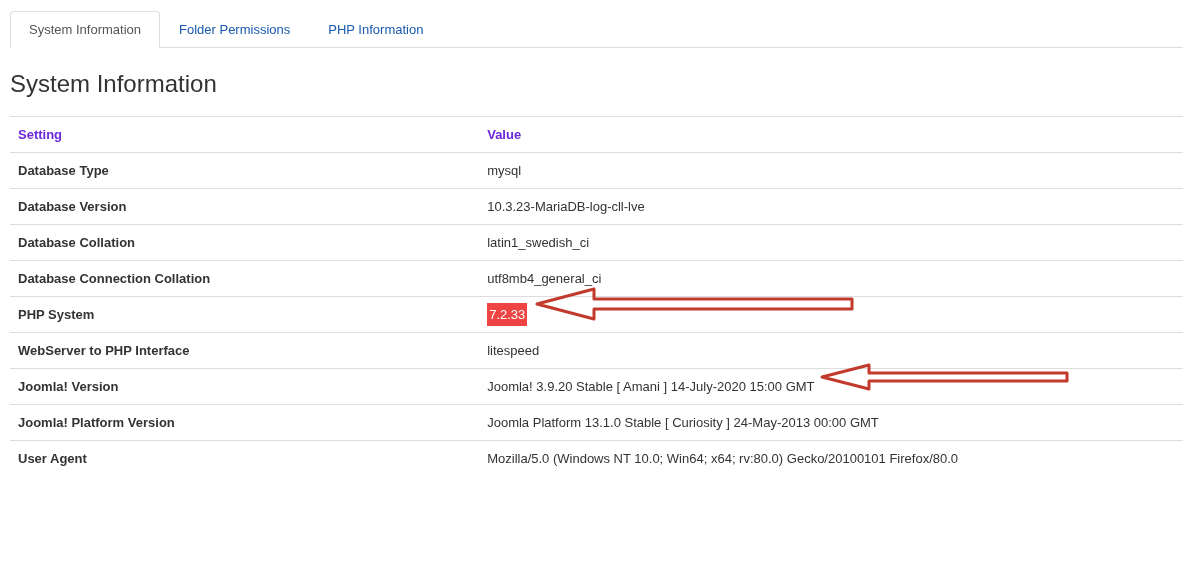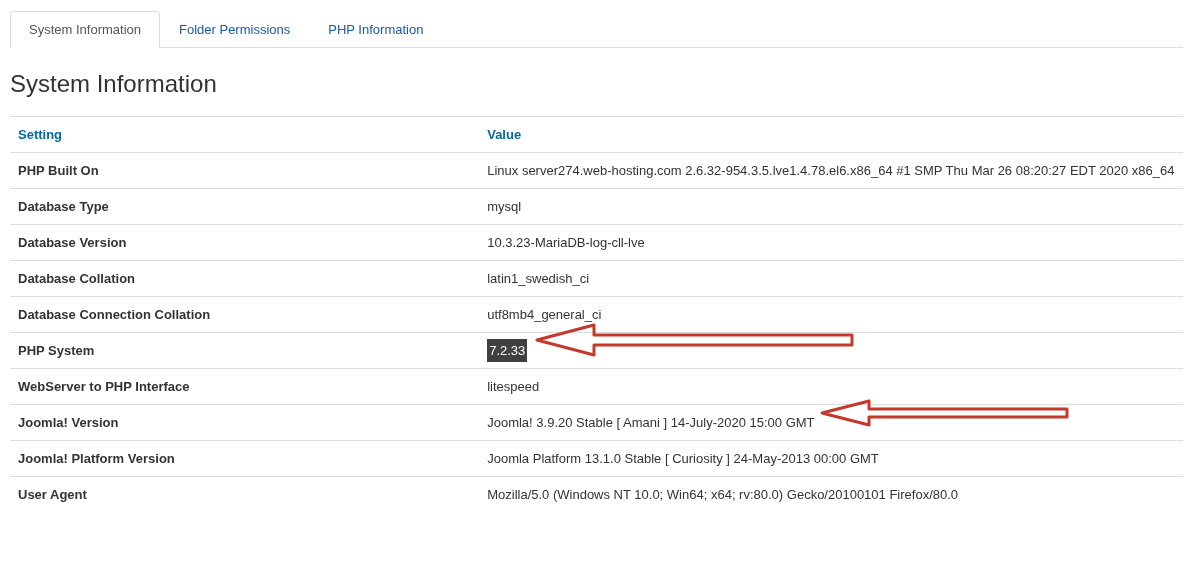--- a/index.html
+++ b/index.html
@@ -40,32 +40,32 @@
 table {
   width: 100%;
   border-collapse: collapse;
 }
 th {
   text-align: left;
   font-weight: bold;
   padding: 10px 8px;
   border-top: 1px solid #ddd;
   border-bottom: 1px solid #ddd;
-  color: #0369a1;
+  color: #6d28d9;
 }
 th:first-child { width: 40%; }
 td {
   padding: 10px 8px;
   border-top: 1px solid #ddd;
   color: #333;
   vertical-align: middle;
 }
 td.setting-cell { font-weight: bold; }
 .highlight {
-  background: #404040;
+  background: #ef4444;
   color: #fff;
   padding: 4px 2px;
 }
 .value-cell { position: relative; }
 .arrow-svg {
   position: absolute;
   pointer-events: none;
 }
 </style>
 </head>
@@ -80,24 +80,20 @@
 <h2 class="page-title">System Information</h2>
 
 <table>
   <thead>
     <tr>
       <th>Setting</th>
       <th>Value</th>
     </tr>
   </thead>
   <tbody id="table-body">
-      <tr>
-        <td class="setting-cell">PHP Built On</td>
-        <td class="value-cell"><span>Linux server274.web-hosting.com 2.6.32-954.3.5.lve1.4.78.el6.x86_64 #1 SMP Thu Mar 26 08:20:27 EDT 2020 x86_64</span></td>
-      </tr>
       <tr>
         <td class="setting-cell">Database Type</td>
         <td class="value-cell"><span>mysql</span></td>
       </tr>
       <tr>
         <td class="setting-cell">Database Version</td>
         <td class="value-cell"><span>10.3.23-MariaDB-log-cll-lve</span></td>
       </tr>
       <tr>
         <td class="setting-cell">Database Collation</td>

